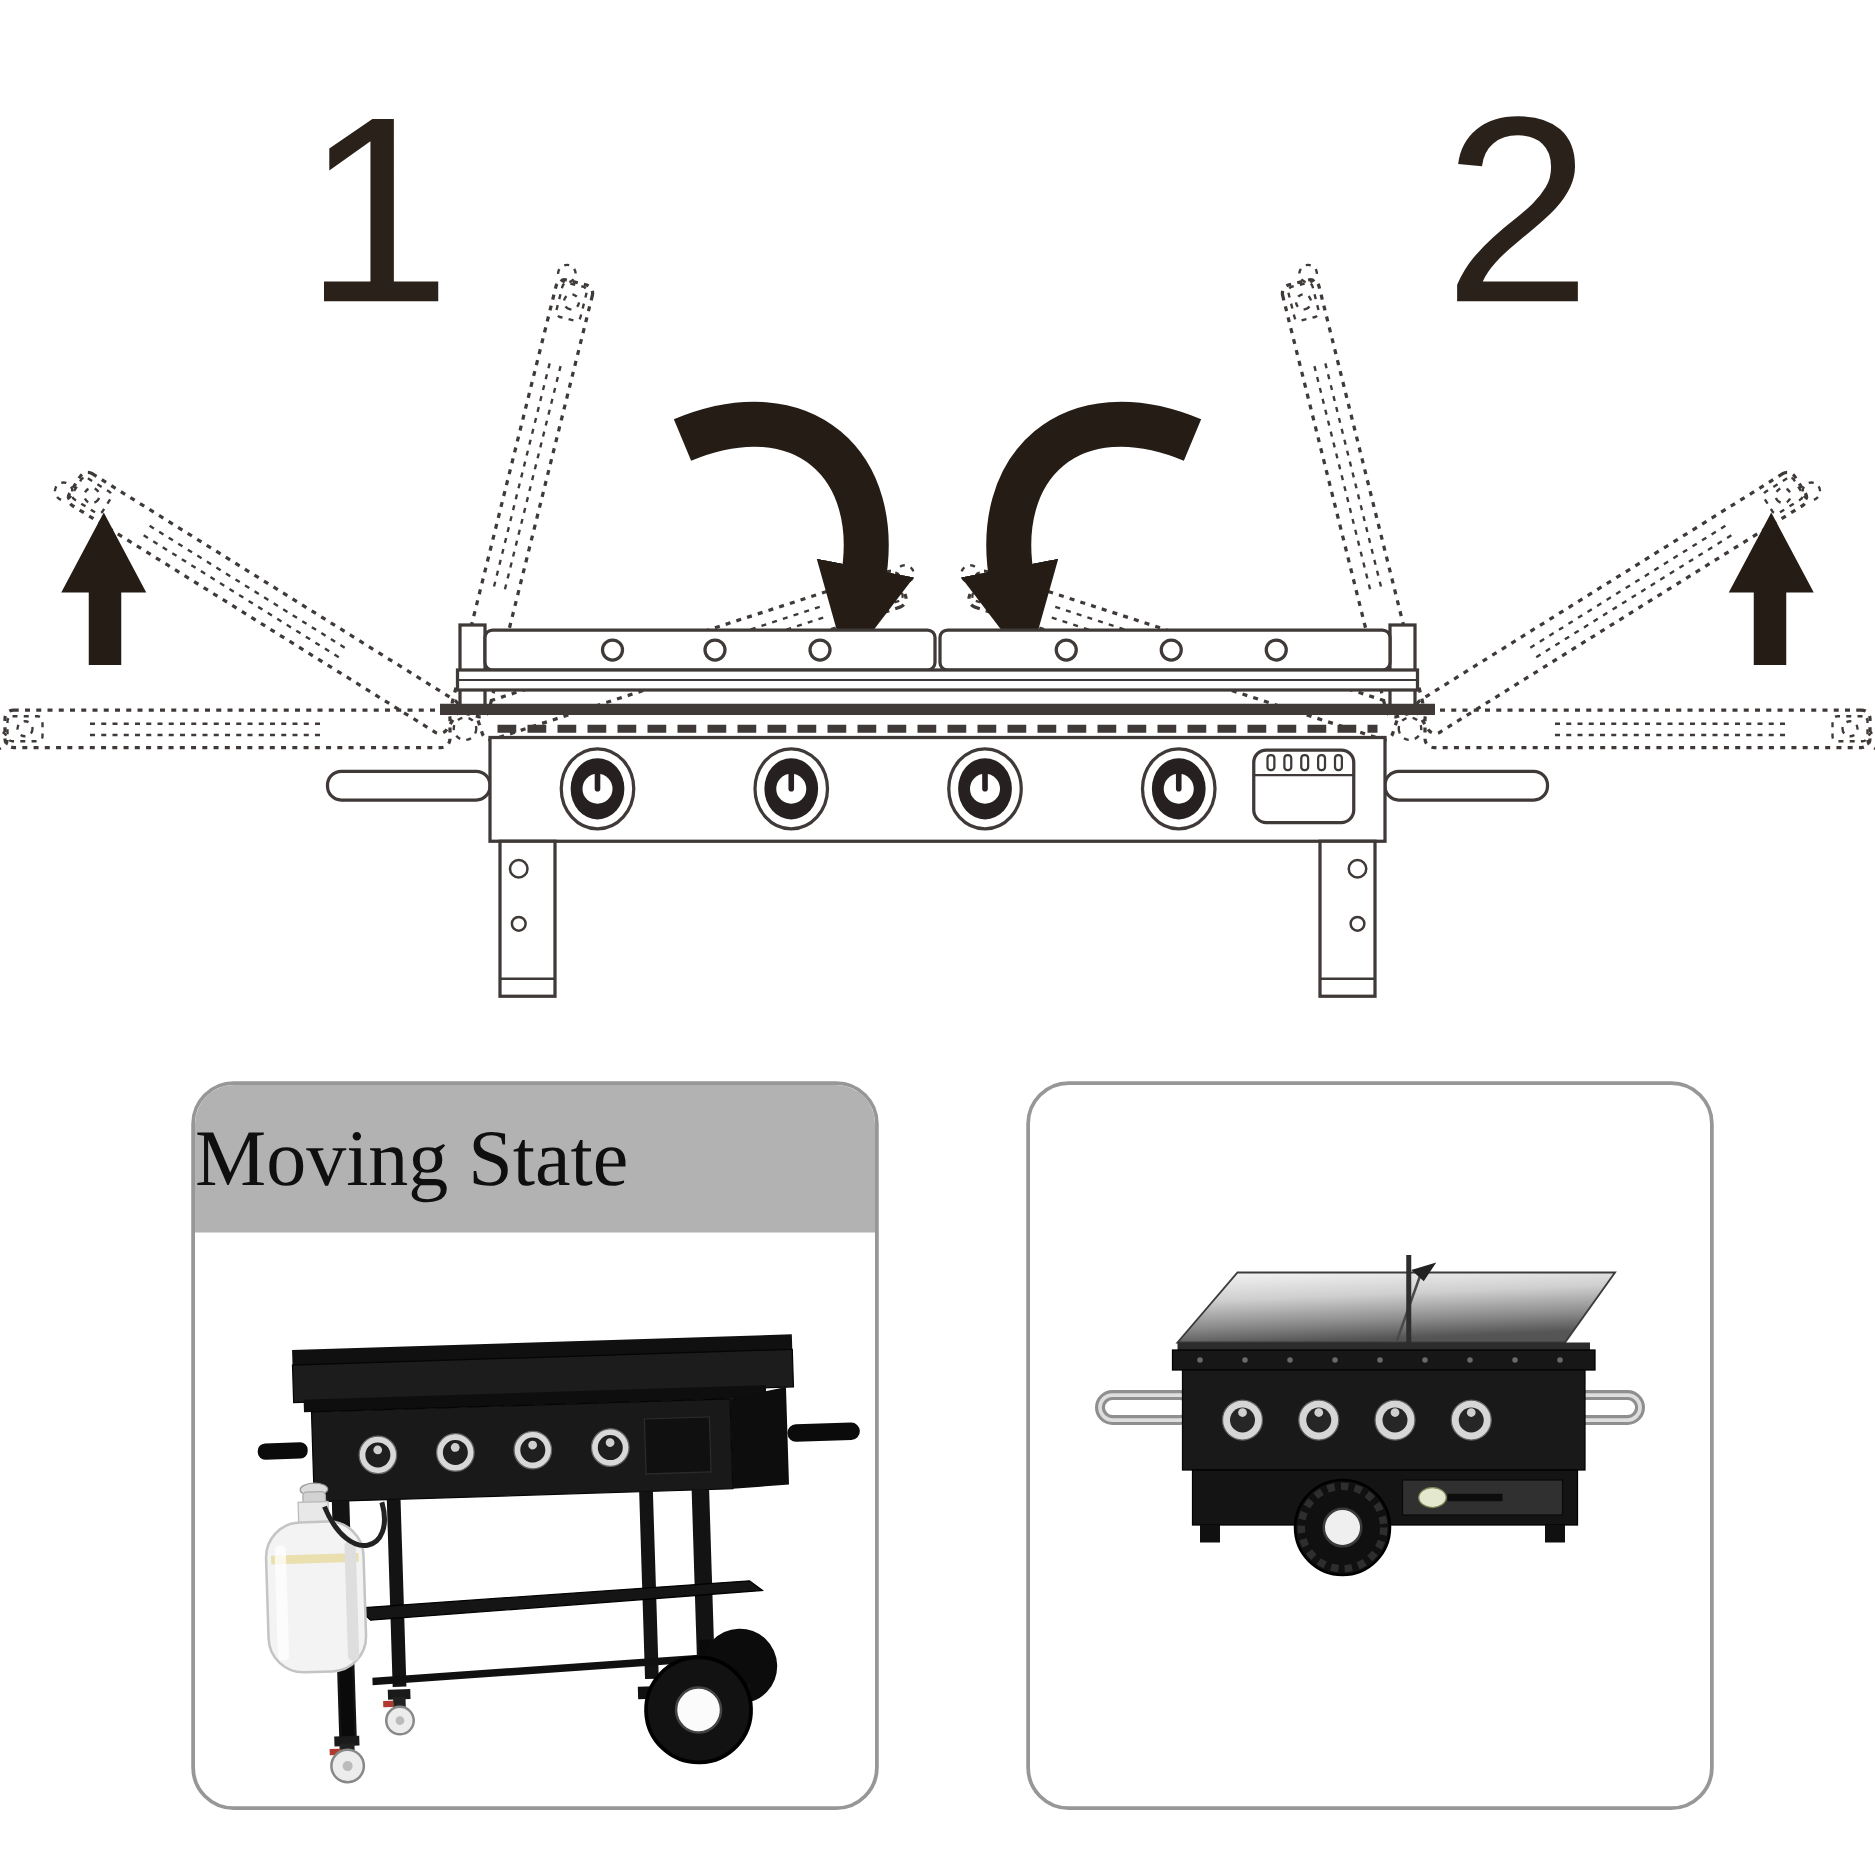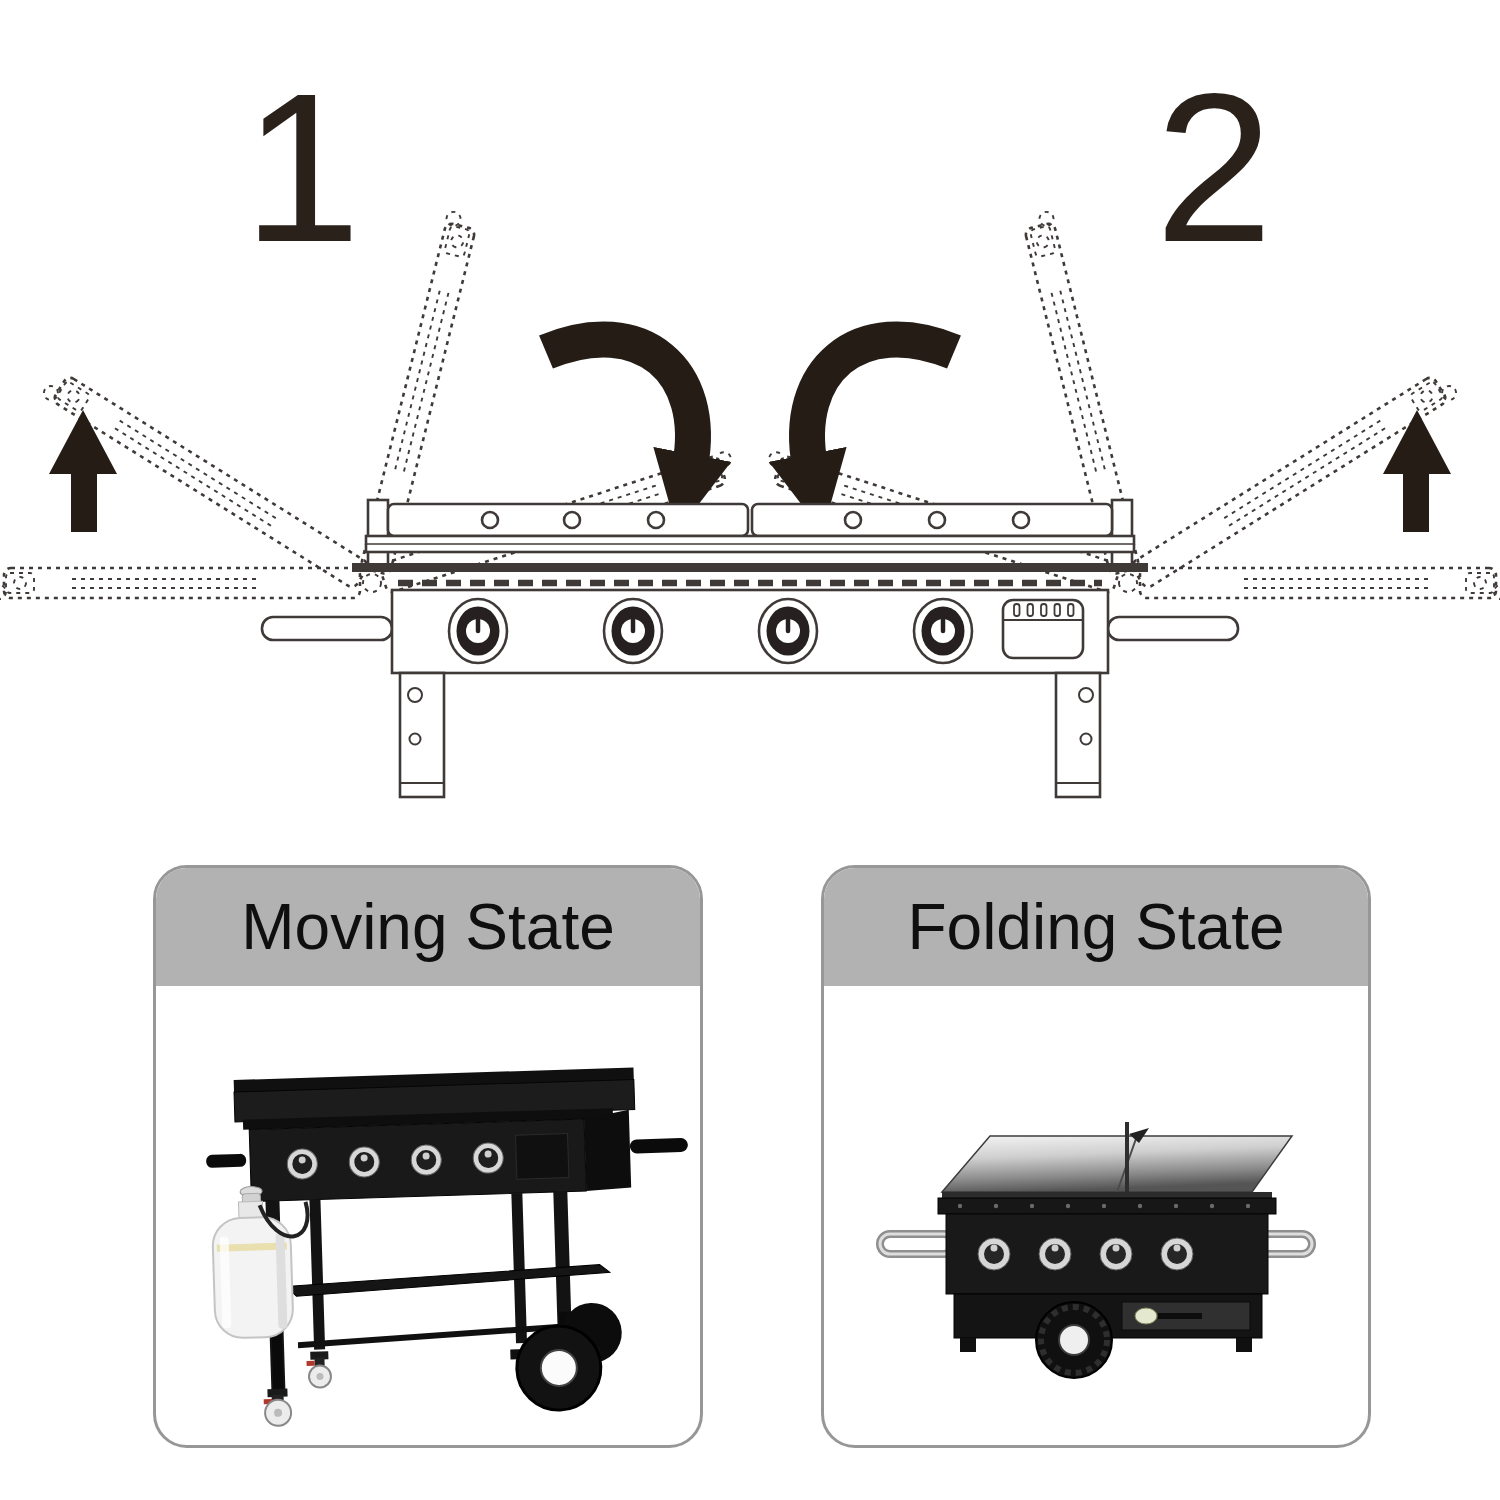--- a/index.html
+++ b/index.html
@@ -28,21 +28,21 @@
   .arrow-ink{fill:#241c15;stroke:none;}
   .fold-arrow{fill:none;stroke:#241c15;stroke-width:36;}
   
   .card{
     position:absolute;top:865px;width:550px;height:583px;background:#ffffff;
     border:3px solid #979797;border-radius:34px;overflow:hidden;box-sizing:border-box;
   }
   .card-left{left:153px;}
   .card-right{left:821px;}
   .card-header{
-    height:118px;background:#b2b2b2;display:flex;align-items:center;justify-content:center;
+    height:118px;background:#b2b2b2;display:flex;align-items:center;justify-content:flex-start;font-family:Liberation Serif, serif;
   }
   .card-title{font-size:64px;color:#0f0f0f;font-weight:400;letter-spacing:0;}
   .card-body{position:relative;height:462px;}
   .product-svg{position:absolute;left:0;top:0;}
 </style>
 </head>
 <body>
 
 <div class="canvas">
 
@@ -232,23 +232,20 @@
             <rect x="63" y="244" width="9" height="92" rx="4" fill="#ffffff" opacity="0.75"></rect>
             <rect x="119" y="242" width="9" height="96" rx="4" fill="#dedede"></rect>
             <path d="M 150 212 C 160 252, 122 262, 104 214" stroke="#222" stroke-width="4" fill="none"></path>
           </g>
         </g>
       </svg>
     </div>
   </section>
 
   <section class="card card-right">
-    <header class="card-header">
-      <span class="card-title">Folding State</span>
-    </header>
     <div class="card-body">
       <svg class="product-svg" width="544" height="462" viewBox="0 0 544 462">
         <defs>
           <linearGradient id="lidSilver" x1="0" y1="0" x2="0.25" y2="1">
             <stop offset="0" stop-color="#f5f5f5"></stop>
             <stop offset="0.4" stop-color="#cfcfcf"></stop>
             <stop offset="0.75" stop-color="#8c8c8c"></stop>
             <stop offset="1" stop-color="#555555"></stop>
           </linearGradient>
         </defs>

